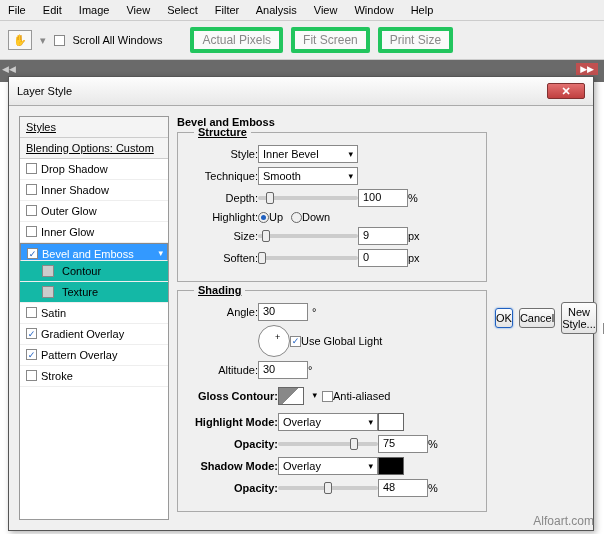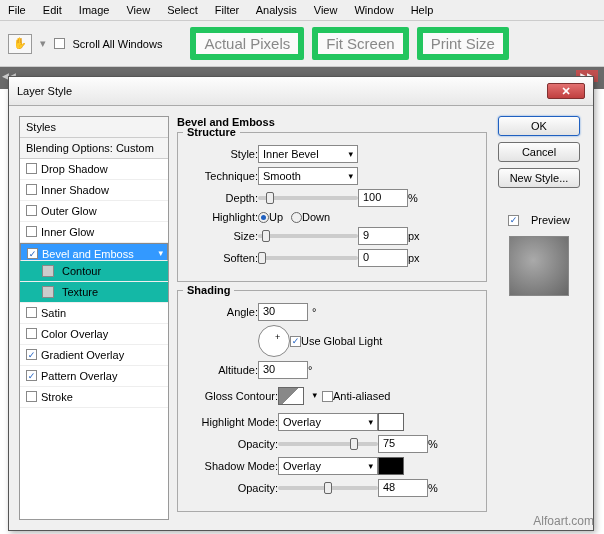--- a/index.html
+++ b/index.html
@@ -1,54 +1,54 @@
 <!DOCTYPE html>
 <html><head>
 <meta charset="utf-8">
 <style>
 * { box-sizing: border-box; margin: 0; padding: 0; font-family: Tahoma, sans-serif; font-size: 11px; }
 body { background: #fff; width: 604px; height: 534px; overflow: hidden; }
 .menubar { background: #efefef; padding: 4px 8px; border-bottom: 1px solid #ccc; }
 .menubar span { margin-right: 14px; cursor: default; }
 .toolbar { background: #efefef; padding: 6px 8px; display: flex; align-items: center; gap: 8px; border-bottom: 1px solid #ccc; }
 .hand-icon { width: 24px; height: 20px; display: flex; align-items: center; justify-content: center; border: 1px solid #999; background: #f8f8f8; }
-.tinybtn { border: 6px solid #22c55e; background: #fafafa; padding: 2px 8px; border-radius: 2px; color: #888; font-size: 15px; }
+.tinybtn { border: 4px solid #22c55e; background: #fafafa; padding: 2px 8px; border-radius: 2px; color: #888; font-size: 12px; }
 .tabbar { background: #6a6a6a; height: 22px; position: relative; }
 .tabbar .arrows { position: absolute; left: 2px; top: 4px; color: #ccc; font-size: 9px; }
 .tabbar .close-arrows { position: absolute; right: 6px; top: 3px; color: #fff; background: #c05050; padding: 1px 4px; font-size: 9px; }
 .dialog { position: absolute; left: 8px; top: 76px; width: 586px; background: #f0f0f0; border: 1px solid #555; box-shadow: 2px 2px 6px rgba(0,0,0,0.3); }
 .titlebar { background: linear-gradient(#fdfdfd,#e8e8e8); padding: 6px 8px; border-bottom: 1px solid #aaa; display: flex; justify-content: space-between; align-items: center; }
 .titlebar .closebtn { background: linear-gradient(#e27070,#c04040); color: #fff; width: 38px; height: 16px; text-align: center; border: 1px solid #803030; border-radius: 2px; line-height: 14px; font-weight: bold; }
 .dialog-body { display: flex; padding: 10px; gap: 8px; }
 .leftcol { width: 150px; border: 1px solid #999; background: #fff; }
-.leftcol .hdr { background: #f4f4f4; padding: 4px 6px; border-bottom: 1px solid #ccc; }
+.leftcol .hdr { background: #f4f4f4; padding: 4px 6px; border-bottom: 1px solid #ccc; text-decoration: underline; }
 .leftcol .row { padding: 4px 6px; border-bottom: 1px solid #eee; display: flex; align-items: flex-start; gap: 4px; }
 .leftcol .row.sel { background: #3399ff; color: #fff; }
 .leftcol .row.sub { padding-left: 22px; background: #14b8a6; }
 .chk { width: 11px; height: 11px; border: 1px solid #888; background: #fff; display: inline-flex; align-items: center; justify-content: center; font-size: 9px; color: #2060c0; }
 .chk.on::before { content: "✓"; }
 .midcol { flex: 1; }
 .fieldset { border: 1px solid #aaa; padding: 8px 10px 10px; margin-bottom: 8px; position: relative; }
-.fieldset .legend { position: absolute; top: -7px; left: 5px; background: #f0f0f0; padding: 0 4px; font-weight: bold; }
+.fieldset .legend { position: absolute; top: -7px; left: 16px; background: #f0f0f0; padding: 0 4px; font-weight: bold; text-decoration: underline; }
 .frow { display: flex; align-items: center; margin: 4px 0; gap: 0; }
 .frow .lbl { width: 70px; text-align: right; }
-.frow .lbl2 { width: 90px; text-align: right; }
+.frow .lbl2 { width: 90px; text-align: right; font-weight: bold; }
 select, .sel { border: 1px solid #888; background: #fff; padding: 1px 18px 1px 4px; height: 18px; position: relative; min-width: 100px; display: inline-flex; align-items: center; }
 .sel::after { content: "▾"; position: absolute; right: 4px; font-size: 9px; }
 .numbox { border: 1px solid #888; background: #fff; width: 50px; height: 18px; padding: 1px 4px; text-align: left; }
 .slider { flex: 0 0 100px; height: 4px; background: #ccc; position: relative; border-radius: 2px; }
 .slider .thumb { position: absolute; top: -4px; width: 8px; height: 12px; background: #eee; border: 1px solid #666; border-radius: 2px; }
 .radio { width: 11px; height: 11px; border: 1px solid #666; border-radius: 50%; display: inline-flex; align-items: center; justify-content: center; }
 .radio.on::before { content: ""; width: 5px; height: 5px; background: #2060c0; border-radius: 50%; }
 .anglewheel { width: 32px; height: 32px; border: 1px solid #888; border-radius: 50%; background: #fff; position: relative; }
 .anglewheel::after { content: "+"; position: absolute; left: 16px; top: 6px; font-size: 9px; }
 .swatch { width: 26px; height: 18px; border: 1px solid #666; }
 .contour { width: 26px; height: 18px; border: 1px solid #666; background: linear-gradient(135deg,#888 0%,#888 49%,#fff 50%,#fff 100%); position: relative; }
 .contour::after { content: "▾"; position: absolute; right: -14px; top: 2px; font-size: 9px; }
-.rightcol { width: 88px; display: flex; flex-direction: column; gap: 6px; align-items: center; }
+.rightcol { width: 88px; display: flex; flex-direction: row; gap: 6px; align-items: center; }
 .btn { width: 82px; border: 1px solid #707070; background: linear-gradient(#fdfdfd,#e4e4e4); padding: 3px 0; text-align: center; border-radius: 3px; }
 .btn.primary { border: 1px solid #2060c0; box-shadow: 0 0 2px #5090e0; }
 .preview-sw { width: 60px; height: 60px; border: 1px solid #888; background: radial-gradient(circle at 40% 40%, #aaa, #666); margin-top: 4px; }
 .watermark { position: absolute; right: 10px; bottom: 6px; color: #888; font-size: 12px; }
 .small-sw { width:12px; height:12px; border:1px solid #888; background:#ccc; margin-right:4px; }
 </style>
 </head>
 <body>
 
 <div class="menubar">
@@ -115,24 +115,20 @@
         </div>
       <div class="row sub">
           <span class="small-sw"></span>
           <span>Texture</span>
         </div>
       <div class="row">
           <span class="chk"></span>
           <span>Satin</span>
         </div>
       <div class="row">
-          <span class="chk"></span>
-          <span>Color Overlay</span>
-        </div>
-      <div class="row">
           <span class="chk on"></span>
           <span>Gradient Overlay</span>
         </div>
       <div class="row">
           <span class="chk on"></span>
           <span>Pattern Overlay</span>
         </div>
       <div class="row">
           <span class="chk"></span>
           <span>Stroke</span>

